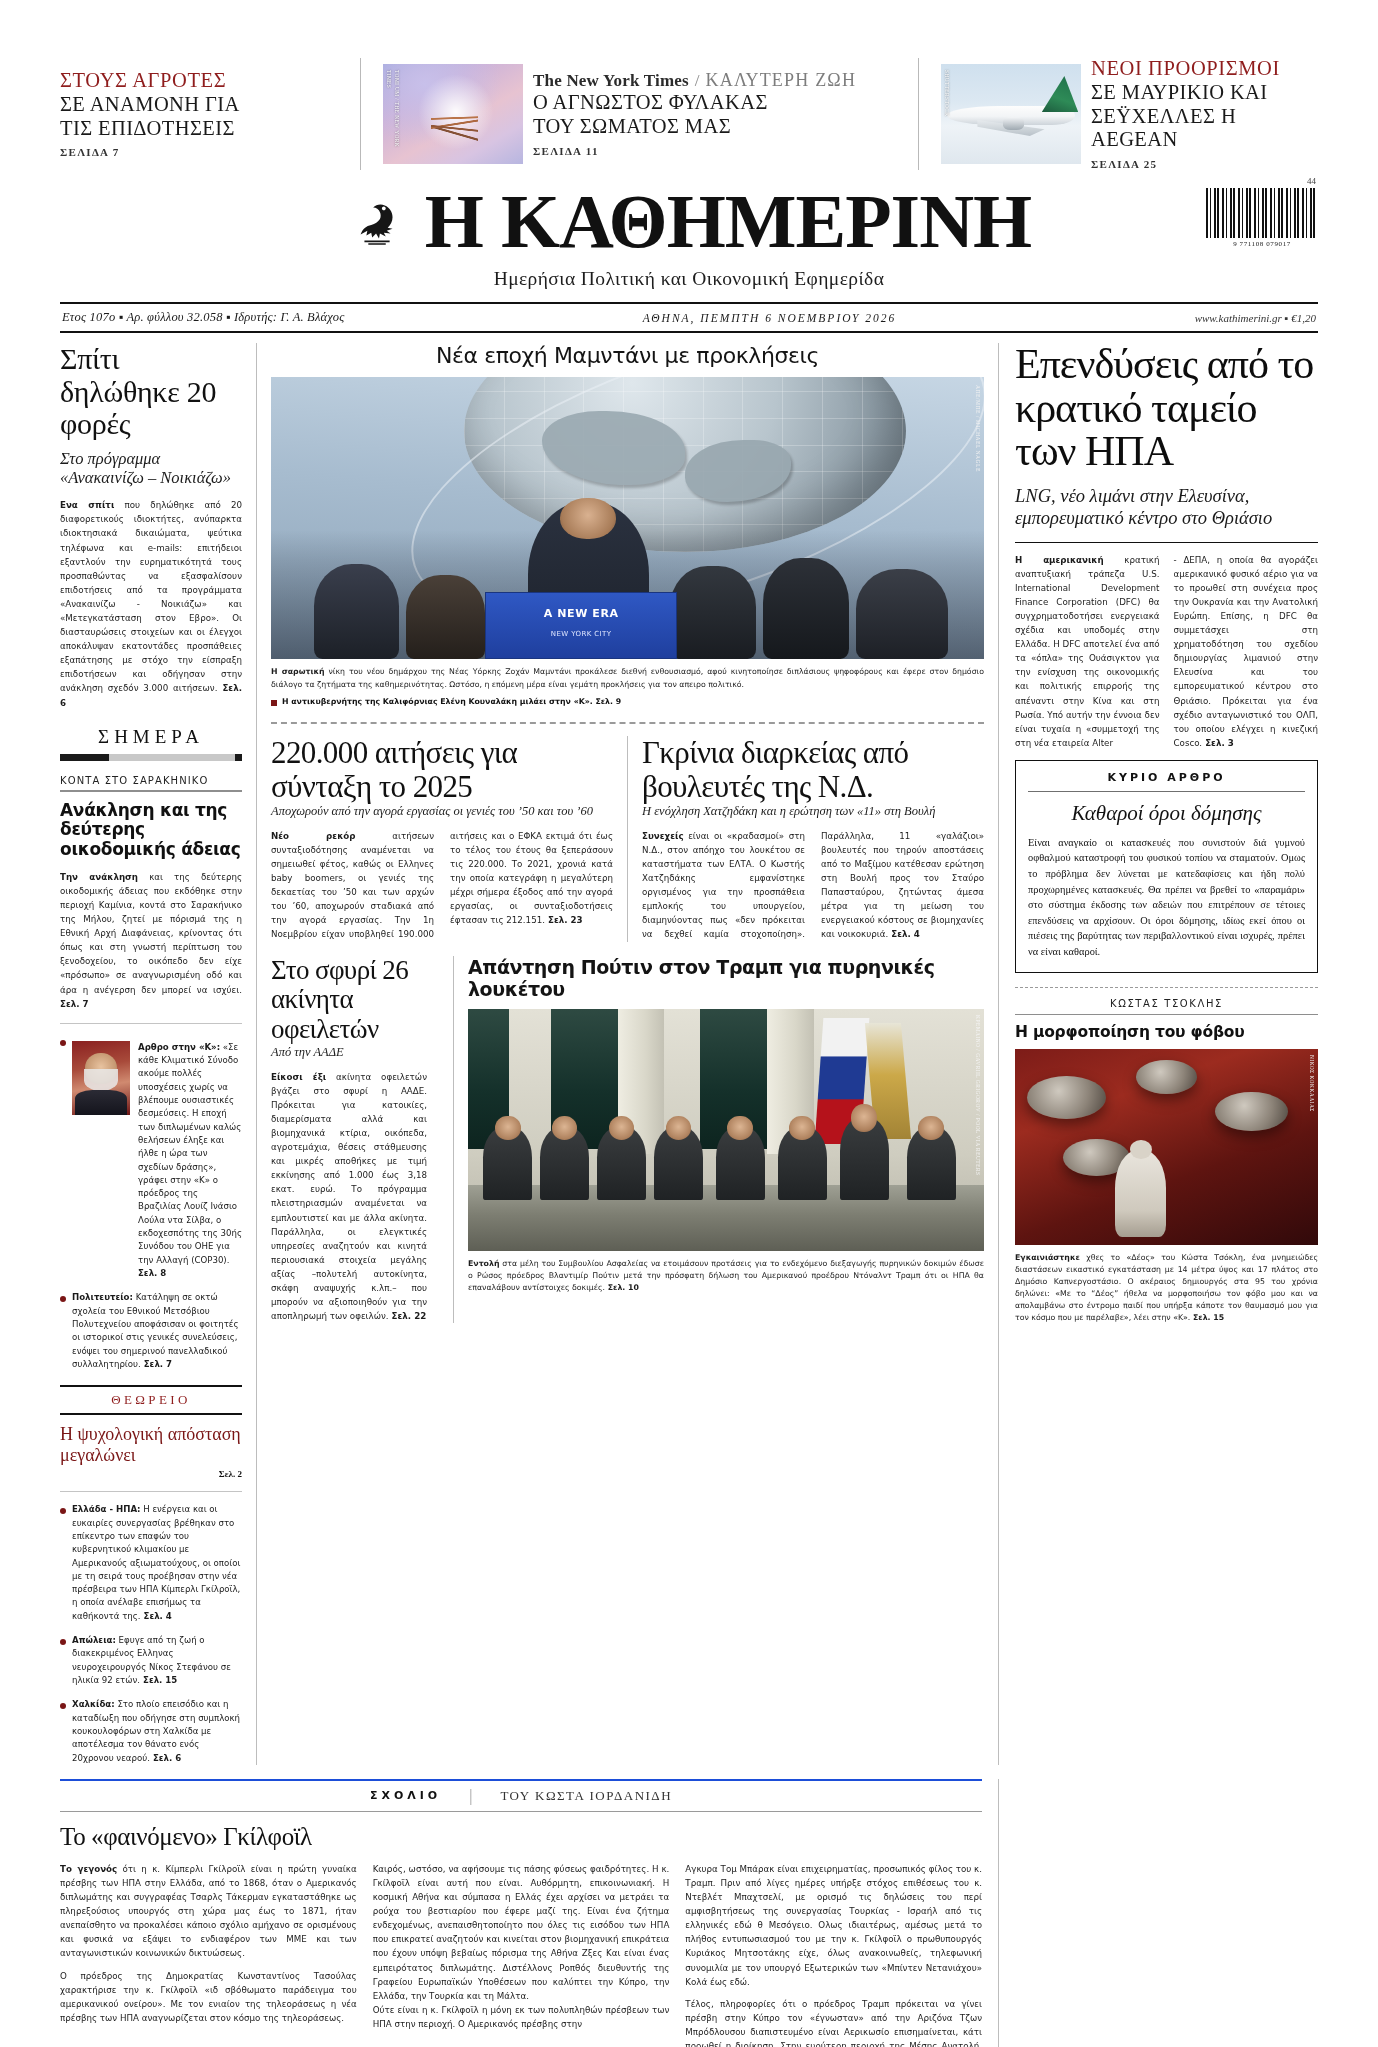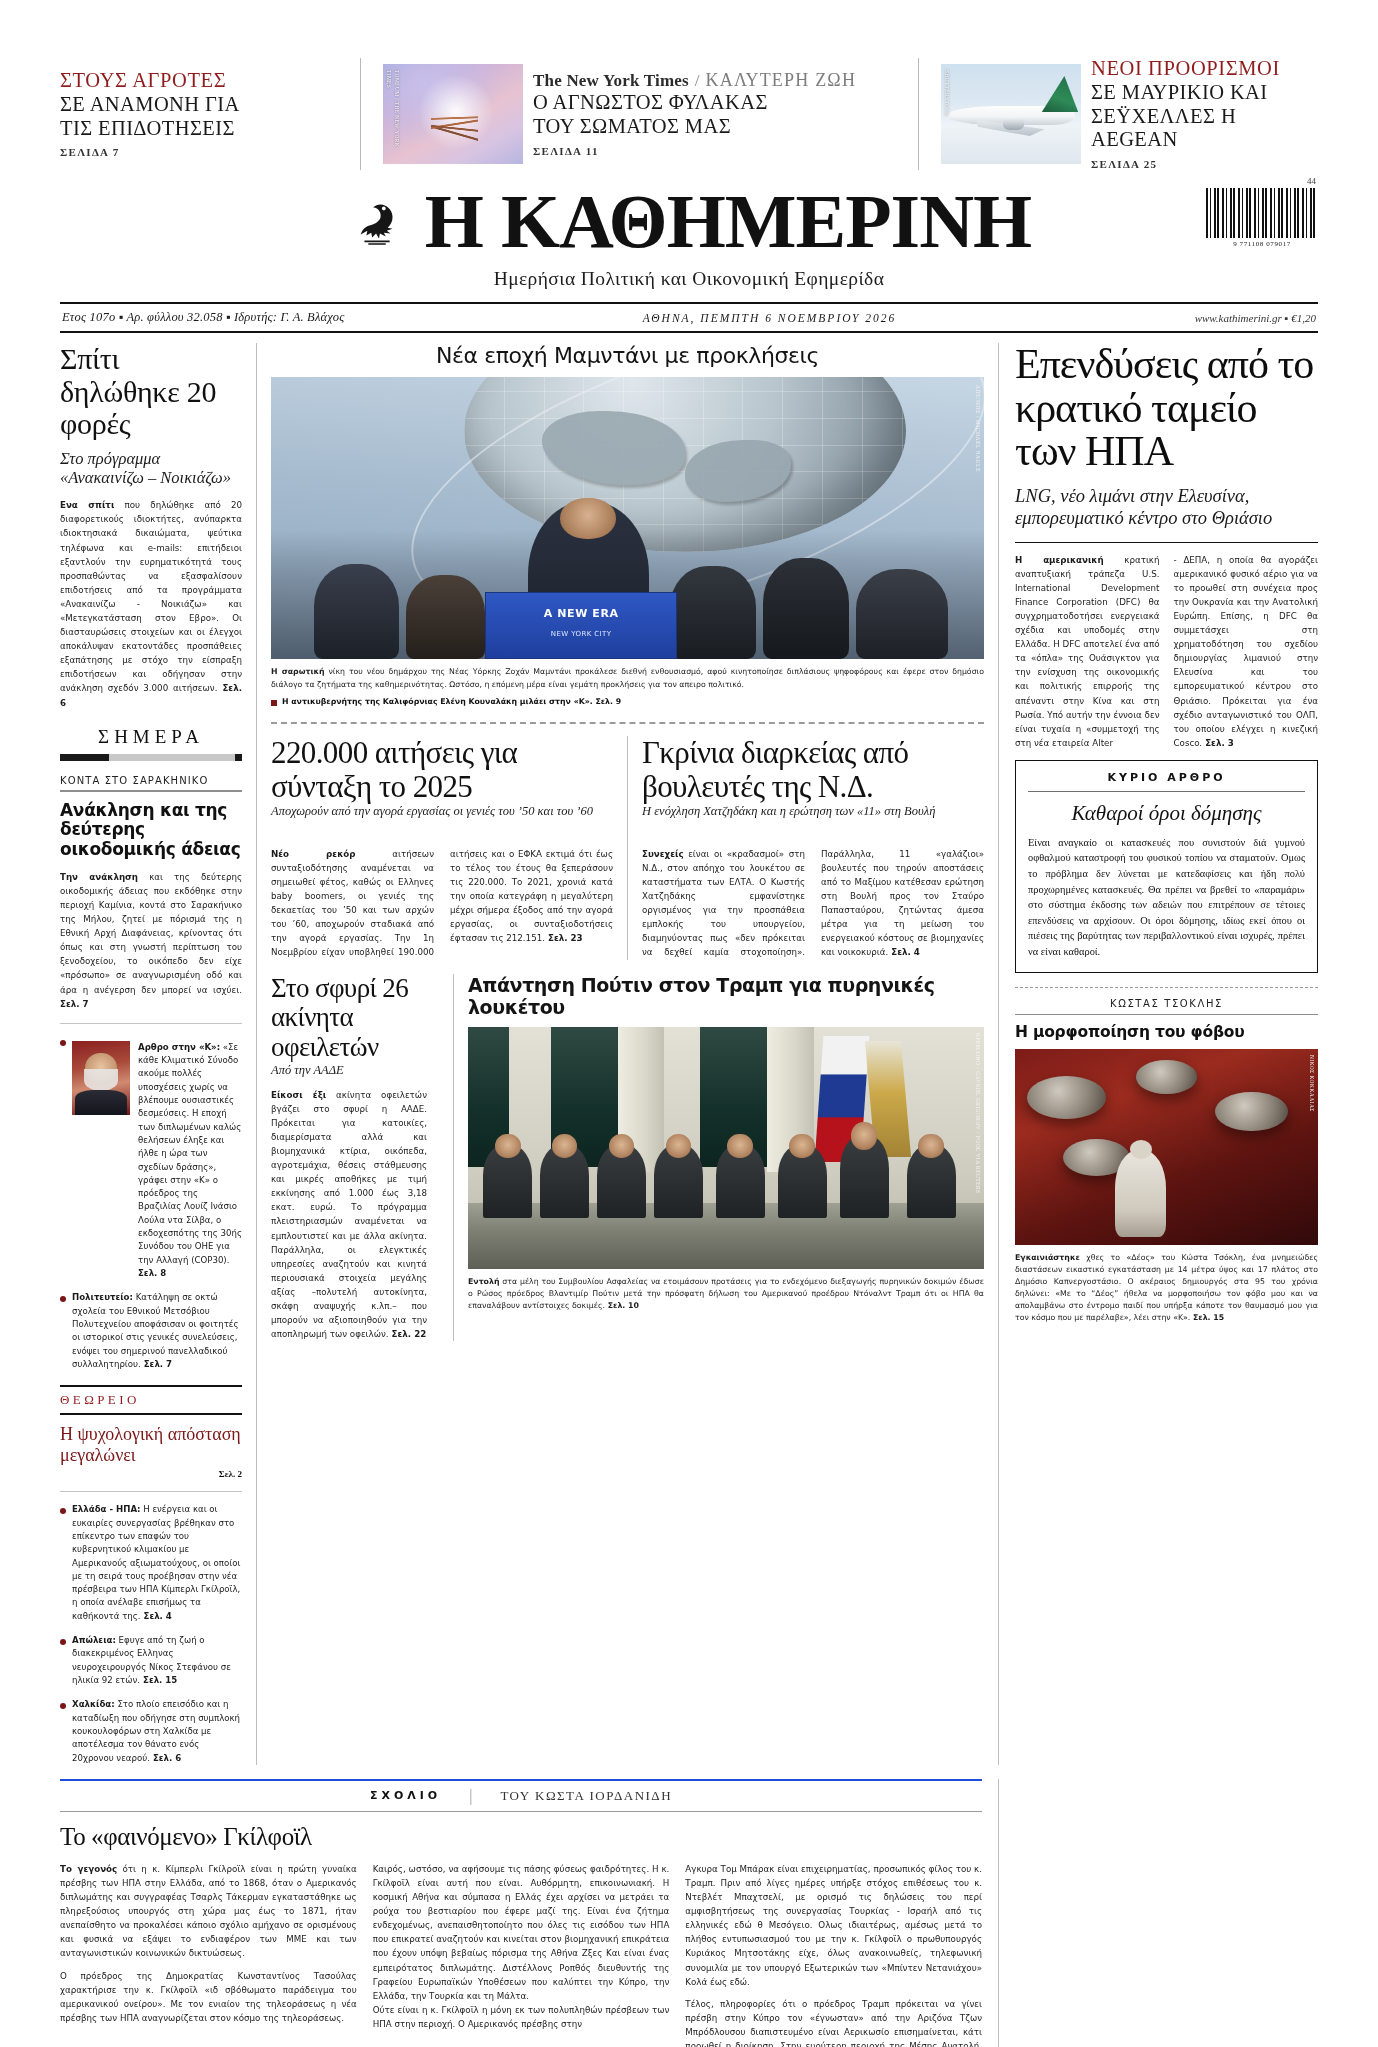--- a/index.html
+++ b/index.html
@@ -179,21 +179,21 @@
     position:absolute; left: 20%; top: 38%; width: 60%; height: 30%;
     background: #e9e9e9; border-radius: 0 0 50% 50%; opacity:.85;
   }
   .art-thumb .body {
     position:absolute; left: 6%; bottom: 0; width: 88%; height: 34%;
     background: linear-gradient(180deg,#2b2b35, #14141c);
     border-radius: 34% 34% 0 0;
   }
 
   .theorio-head {
-    font-size: 13px; letter-spacing: 3.4px;
+    text-align: center; font-size: 13px; letter-spacing: 3.4px;
     border-top: 2px solid #111; border-bottom: 2px solid #111;
     padding: 5px 0; margin-top: 14px; color: #8f1d1d;
   }
   .theorio-title {
     font-size: 18px; line-height: 1.14; margin-top: 9px; color: #7a1616;
   }
   .sel-right { text-align: right; font-size: 9px; font-weight: bold; margin-top: 4px; }
 
   
   .mid-hed {
@@ -276,21 +276,21 @@
   }
   .sq { width: 6px; height: 6px; background: #7a1616; flex: none; margin-top: 3px; }
 
   .dashed { border-top: 2px dashed #9a9a9a; margin: 16px 0 12px; }
   .serif-hed2 {
     font-size: 31px; line-height: 1.1; letter-spacing: -.6px; color: #111;
   }
   .serif-sub2 {
     font-style: italic; font-size: 12.5px; margin-top: 0; color: #1c1c1c;
   }
-  .two-col { column-count: 2; column-gap: 16px; margin-top: 28px; }
+  .two-col { column-count: 2; column-gap: 16px; margin-top: 10px; }
   .sel { font-weight: bold; }
 
   .mid-split { display: flex; gap: 12px; margin-top: 14px; }
   .ms-left { width: 170px; flex: none; padding-right: 14px; }
   .ms-right { flex: 1; padding-left: 14px; border-left: 1px solid #bdbdbd; }
 
   .photo-putin {
     width: 100%; height: 242px; position: relative; overflow: hidden;
     background: linear-gradient(180deg,#cfcfc6 0%, #b9b9ad 55%, #9a9a90 100%);
   }

